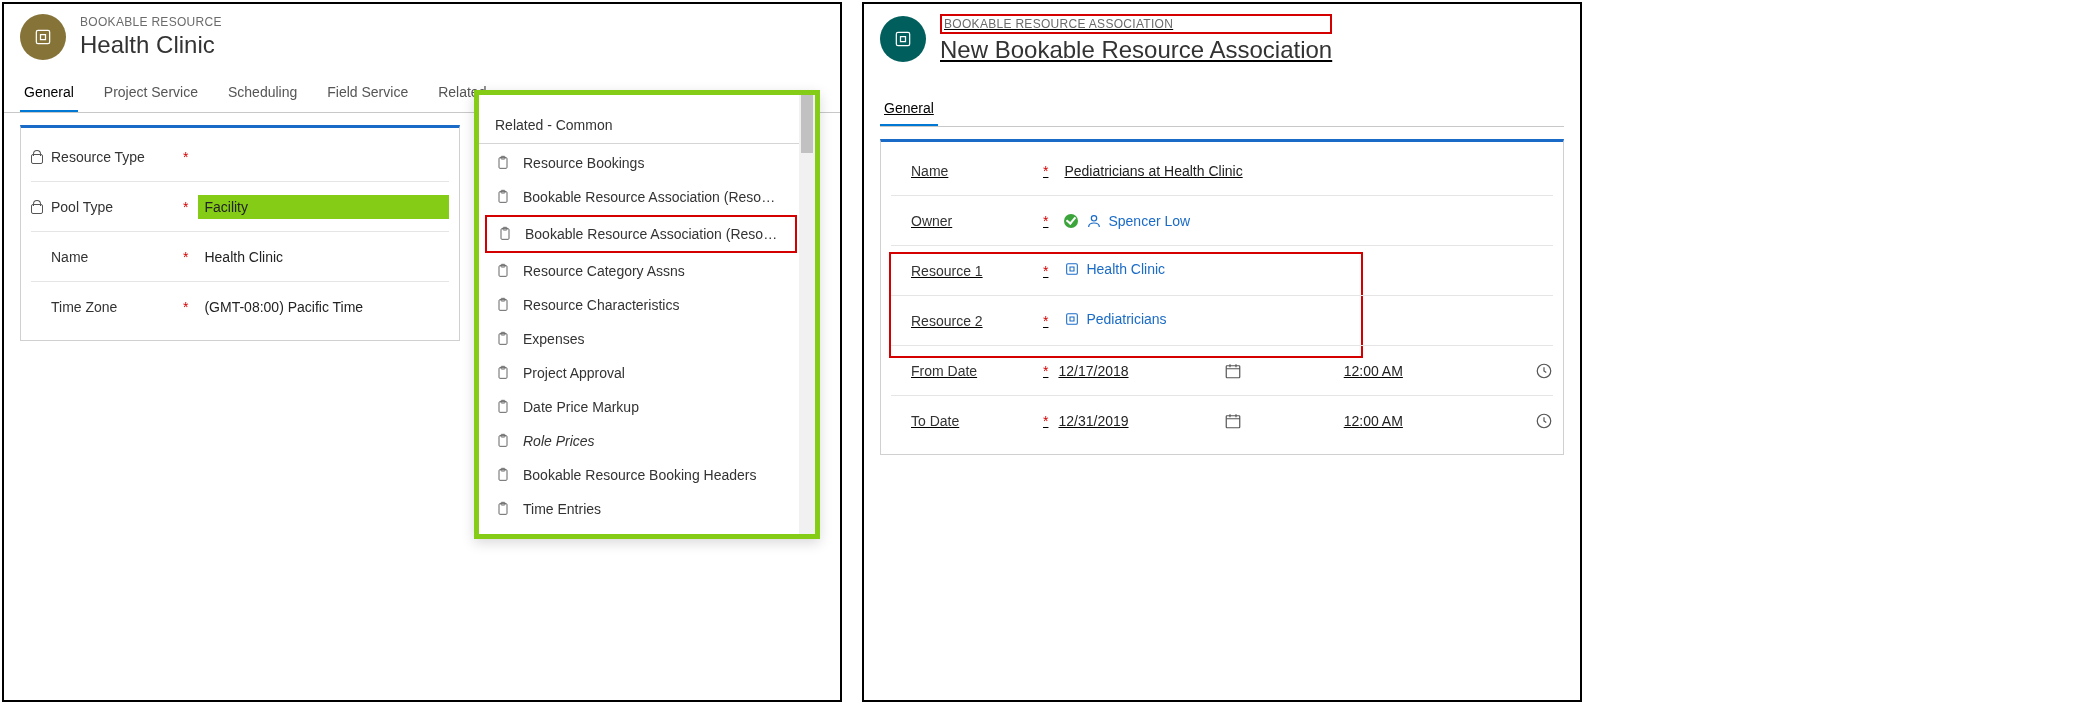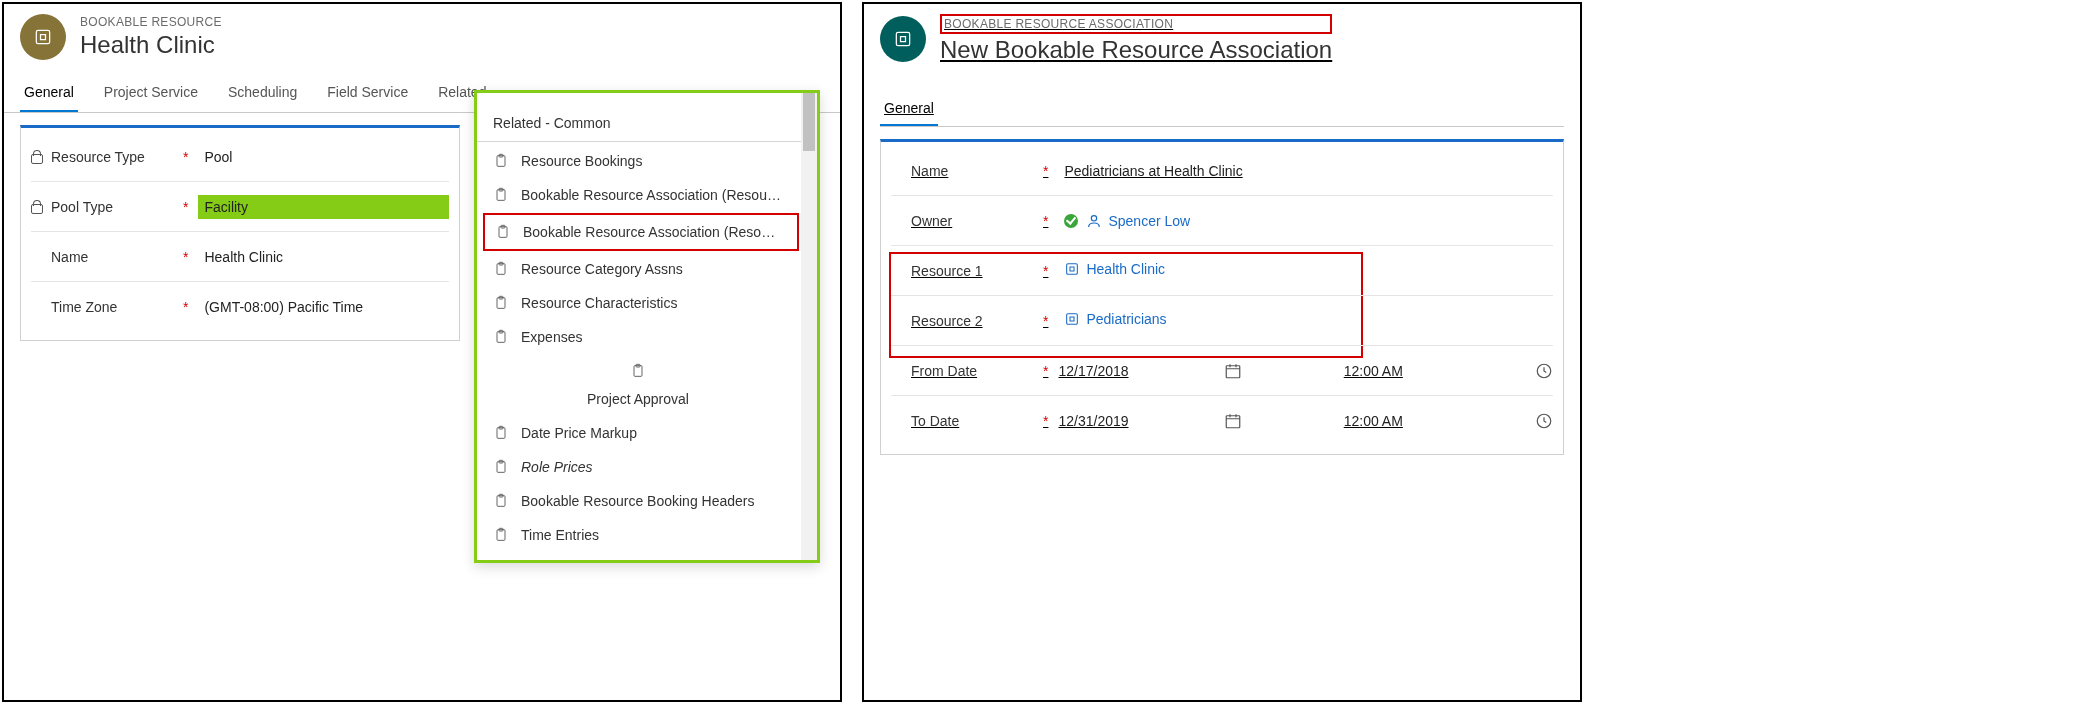--- a/index.html
+++ b/index.html
@@ -121,21 +121,21 @@
   }
   .dt-wrap .time { width: 90px; color: #222; margin-left:auto }
   .dt-wrap .clock-icon { margin-left: auto; }
 
   
   .rel-panel {
     position: absolute;
     left: 470px; top: 86px;
     width: 346px;
     background: #fff;
-    border: 3px solid #84cc16;
+    border: 5px solid #84cc16;
     box-shadow: 0 4px 12px rgba(0,0,0,0.15);
     padding: 6px 0 8px 0;
   }
   .rel-title {
     padding: 16px 16px 10px 16px;
     font-size: 14px; color: #333; font-weight: 400;
     border-bottom: 1px solid #d5d5d5;
     margin: 0 0 2px 0;
   }
   .rel-item {
@@ -205,21 +205,20 @@
     </div>
 
     <div class="form-outer">
       <div class="form-box">
         <div class="form-row">
           <div class="label-col">
               <span class="lock"></span>
               <span>Resource Type</span>
             </div>
           <span class="req">*</span>
-          <div class="value-col">Pool</div>
         </div>
         <div class="form-row">
           <div class="label-col">
               <span class="lock"></span>
               <span>Pool Type</span>
             </div>
           <span class="req">*</span>
           <div class="value-col highlight">Facility</div>
         </div>
         <div class="form-row">
@@ -280,21 +279,21 @@
             </svg>
             <span class="txt">Resource Characteristics</span>
           </div>
           <div class="rel-item" style="margin-right: 18px;">
             <svg viewBox="0 0 24 24" class="clip-icon">
               <rect x="6" y="4" width="12" height="16" rx="1.5" fill="none" stroke="#666" stroke-width="1.5"></rect>
               <rect x="9" y="2" width="6" height="4" rx="1" fill="none" stroke="#666" stroke-width="1.5"></rect>
             </svg>
             <span class="txt">Expenses</span>
           </div>
-          <div class="rel-item" style="margin-right: 18px; flex-direction: column;">
+          <div class="rel-item" style="margin-right: 18px;">
             <svg viewBox="0 0 24 24" class="clip-icon">
               <rect x="6" y="4" width="12" height="16" rx="1.5" fill="none" stroke="#666" stroke-width="1.5"></rect>
               <rect x="9" y="2" width="6" height="4" rx="1" fill="none" stroke="#666" stroke-width="1.5"></rect>
             </svg>
             <span class="txt">Project Approval</span>
           </div>
           <div class="rel-item" style="margin-right: 18px;">
             <svg viewBox="0 0 24 24" class="clip-icon">
               <rect x="6" y="4" width="12" height="16" rx="1.5" fill="none" stroke="#666" stroke-width="1.5"></rect>
               <rect x="9" y="2" width="6" height="4" rx="1" fill="none" stroke="#666" stroke-width="1.5"></rect>

